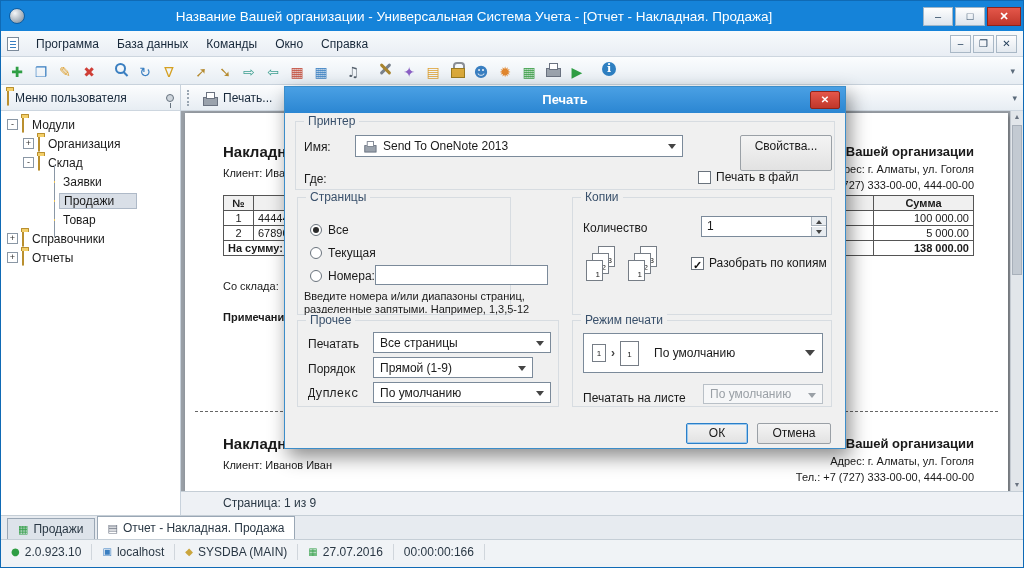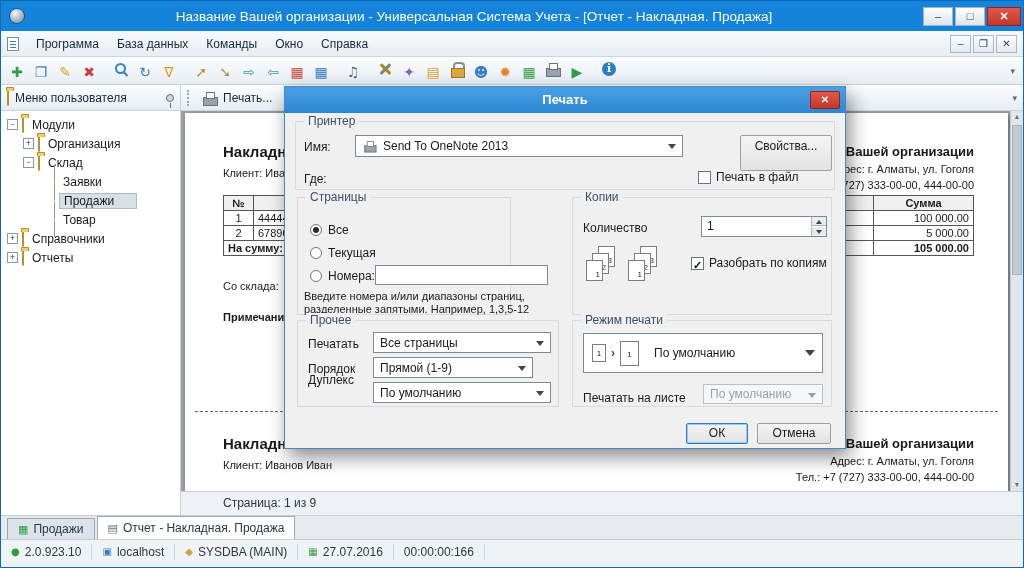--- a/index.html
+++ b/index.html
@@ -144,21 +144,21 @@
   .grp-label { position:absolute; top:-8px; left:8px; background:#f0f0f0; padding:0 4px; color:#39506b; }
   .grp-printer { left:10px; top:34px; width:540px; height:69px; }
   .grp-pages   { left:12px; top:110px; width:214px; height:118px; }
   .grp-copies  { left:287px; top:110px; width:260px; height:118px; }
   .grp-other   { left:12px; top:233px; width:262px; height:87px; }
   .grp-mode    { left:287px; top:233px; width:260px; height:87px; }
 
   .lbl { position:absolute; white-space:nowrap; color:#1a1a1a; }
   .lbl-name { left:8px; top:18px; } .lbl-where { left:8px; top:50px; }
   .lbl-count { left:10px; top:23px; }
-  .lbl-print { left:10px; top:16px; } .lbl-order { left:10px; top:41px; } .lbl-duplex { left:10px; top:52px; }
+  .lbl-print { left:10px; top:16px; } .lbl-order { left:10px; top:41px; } .lbl-duplex { left:10px; top:66px;font-family:Liberation Mono, monospace; }
   .lbl-sheet { left:10px; top:70px; }
 
   .combo { position:absolute; background:#fff; border:1px solid #7b8a9a; height:21px;
            display:flex; align-items:center; gap:5px; padding:0 20px 0 6px; overflow:hidden; white-space:nowrap; }
   .combo::after { content:""; position:absolute; right:6px; top:8px; border-left:4px solid transparent;
                   border-right:4px solid transparent; border-top:5px solid #444; }
   .combo.disabled { color:#9aa0a6; background:#f6f7f8; border-color:#b9c0c7; }
   .combo.disabled::after { border-top-color:#9aa0a6; }
   .cmb-name  { left:59px; top:13px; width:328px; height:22px; }
   .cmb-print { left:75px; top:11px; width:178px; }
@@ -352,21 +352,21 @@
               </tr>
               <tr>
                 <td class="ac">2</td>
                 <td class="al">67890</td>
                 <td></td>
                   <td></td>
                 <td class="ar">5 000.00</td>
               </tr>
               <tr>
                 <td colspan="4" class="al b">На сумму:</td>
-                <td class="ar b">105 000.00</td>
+                <td class="ar b">138 000.00</td>
               </tr>
             </tbody>
           </table>
 
           <div class="from-stock">Со склада:</div>
           <div class="note">Примечание:</div>
           <div class="doc-sep"></div>
 
           <div class="doc-header doc2-header">
             <div>

